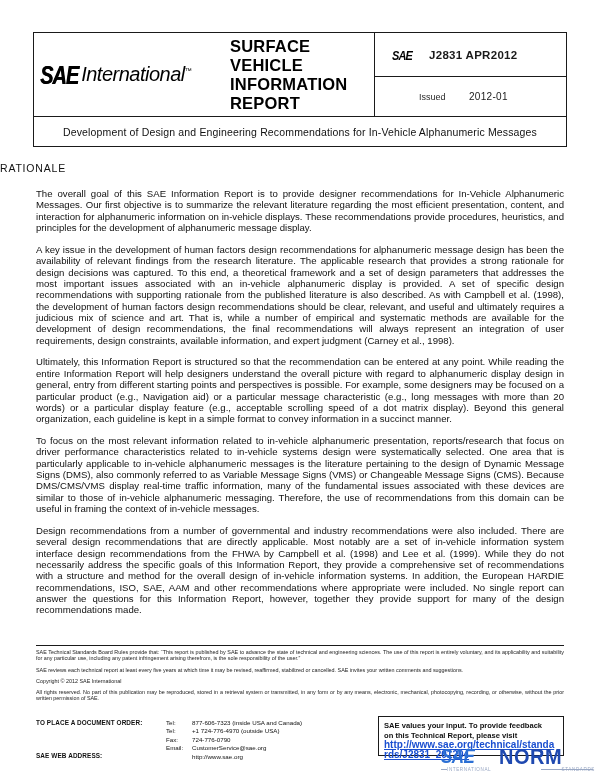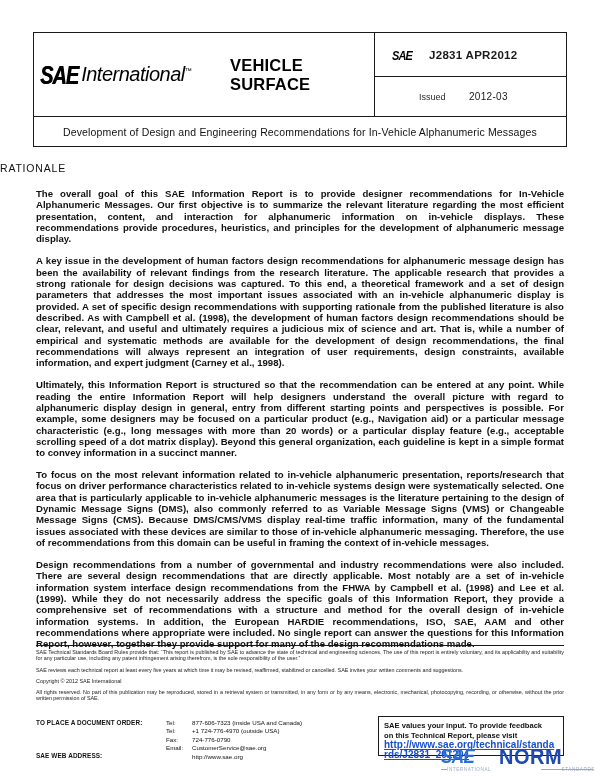--- a/index.html
+++ b/index.html
@@ -155,21 +155,20 @@
     left: 36px; top: 188px;
     width: 528px;
   }
   .para {
     font-size: 9.6px;
     line-height: 11.35px;
     text-align: justify;
     margin: 0 0 10.5px 0;
     color: #111;
     letter-spacing: 0.01px;
-    font-weight: bold;
   }
 
   
   .footer-rule {
     position: absolute;
     left: 36px; top: 645px;
     width: 528px;
     border-top: 1px solid #1a1a1a;
   }
   .legal {
@@ -296,32 +295,34 @@
 
 <div class="page">
 
   <div class="header">
     <div class="hdr-left">
       <div class="logo-wrap">
         <span class="sae-mark">SAE</span>
           <span class="sae-intl"><span>International</span><span class="sae-tm">™</span></span>
       </div>
       <div class="doc-type">
+        <div>SURFACE</div>
         <div>VEHICLE</div>
-        <div>SURFACE</div>
+        <div>INFORMATION</div>
+        <div>REPORT</div>
       </div>
     </div>
     <div class="hdr-right">
       <div class="hdr-r-top">
         <span class="mini-sae">SAE</span>
         <span class="doc-num">J2831 APR2012</span>
       </div>
       <div class="hdr-r-bottom">
         <span class="issued-label">Issued</span>
-        <span class="issued-date">2012-03</span>
+        <span class="issued-date">2012-01</span>
       </div>
     </div>
   </div>
 
   <div class="subtitle-band">
     <span class="subtitle-text">Development of Design and Engineering Recommendations for In-Vehicle Alphanumeric Messages</span>
   </div>
 
   <div class="rationale-head">RATIONALE</div>
 

